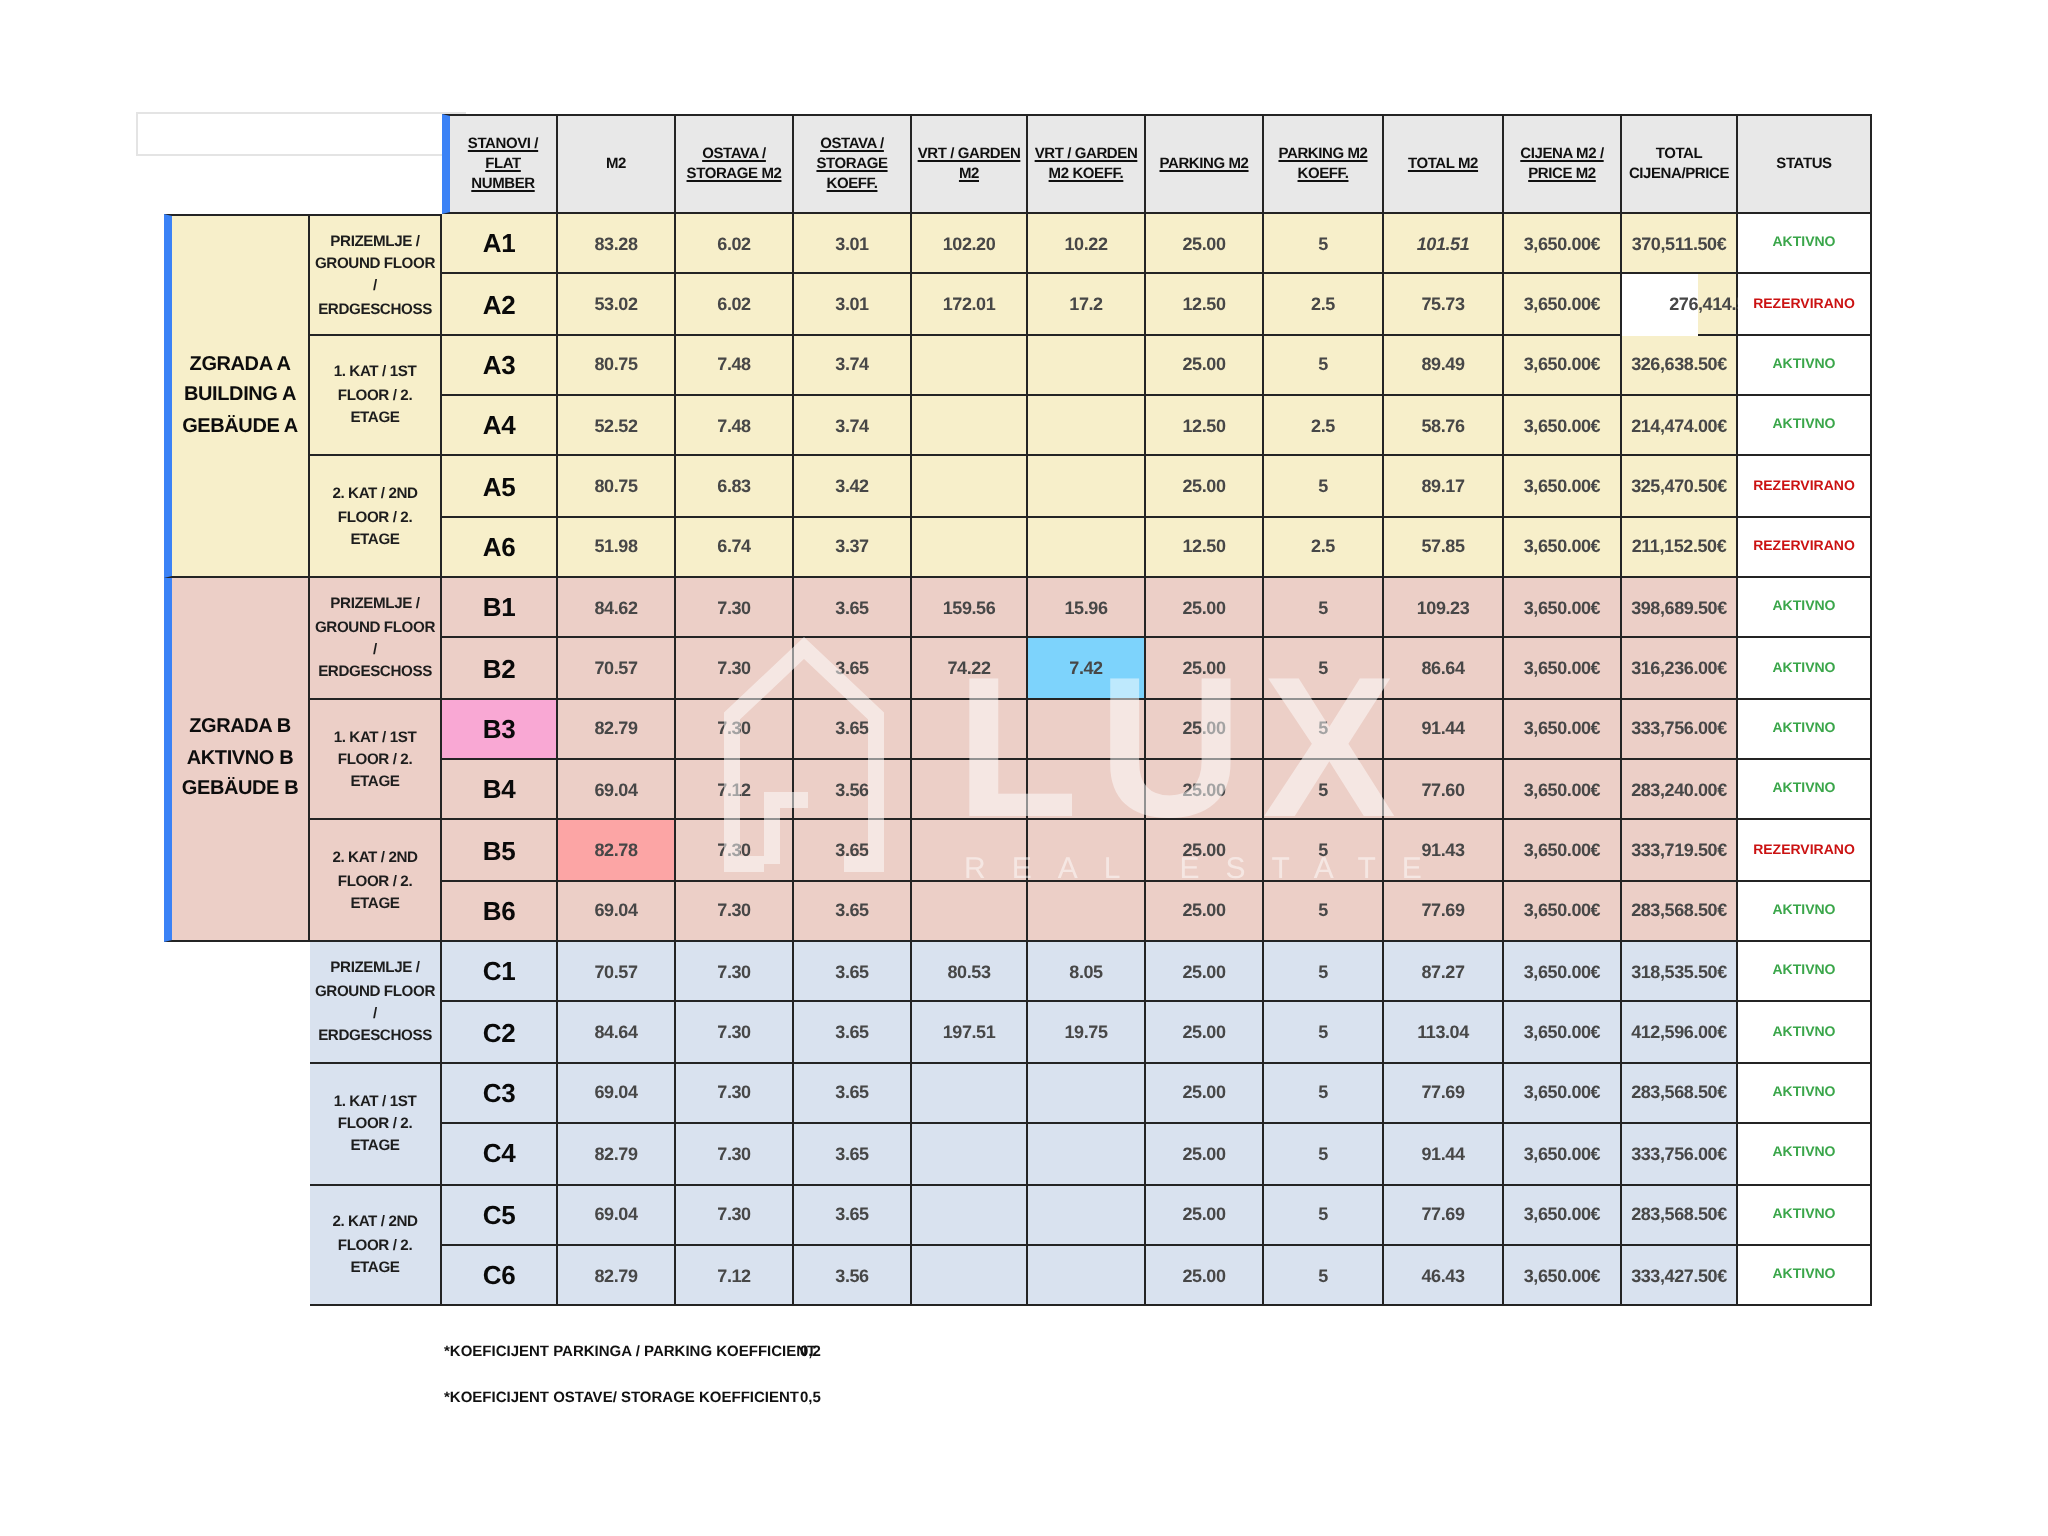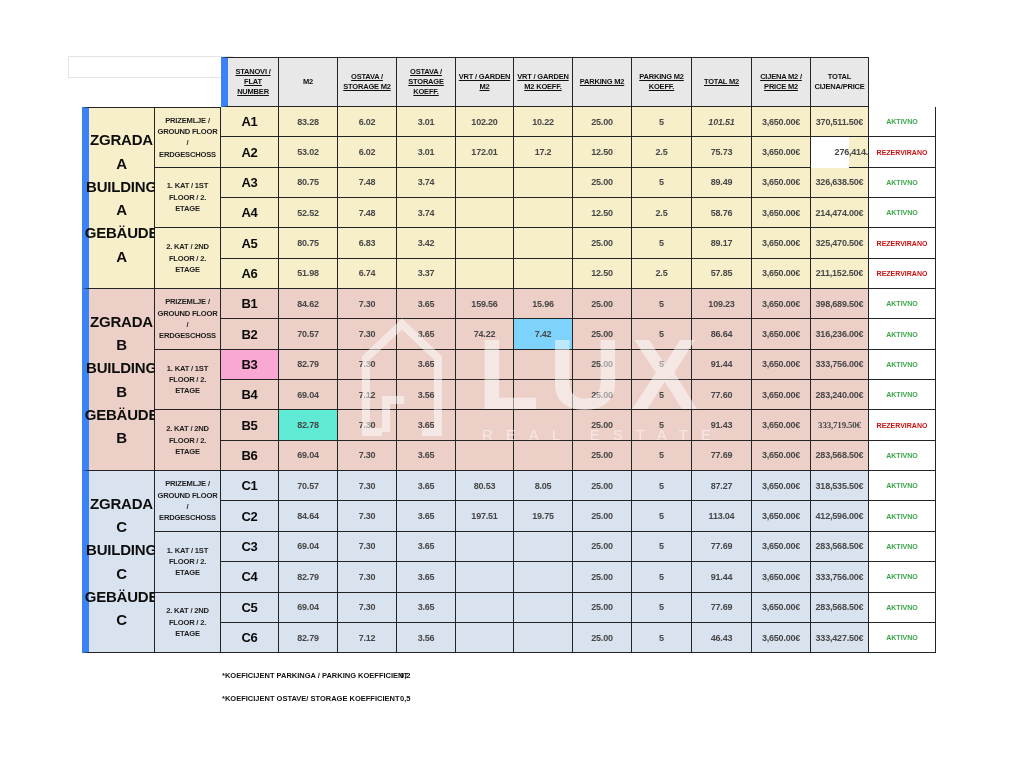--- a/index.html
+++ b/index.html
@@ -11,27 +11,27 @@
 
   
   #grid {
     position:absolute; left:82px; top:57px;
     display:grid;
     grid-template-columns:73px 66px 58px 59px 59px 59px 58px 59px 59px 60px 60px 59px 58px 67px;
     grid-template-rows:50px repeat(18, 30.35px);
     letter-spacing:-0.2px;
   }
   #grid > div { border-right:1px solid #242424; border-bottom:1px solid #242424; display:flex; align-items:center; justify-content:center; text-align:center; }
-  #grid > div.bl { border-left:7px solid #3b82f6; }
+  #grid > div.bl { border-left:4px solid #3b82f6; }
   #grid > div.bt { border-top:1px solid #242424; }
 
   .hcell { background:#e8e8e8; font-size:7.5px; font-weight:800; color:#101010; line-height:1.3; white-space:pre-line; padding:2px; }
   .hcell.u { text-decoration:underline; }
 
-  .bcell { font-size:15px; font-weight:800; color:#0d0d0d; line-height:1.55; white-space:pre-line; }
+  .bcell { font-size:10px; font-weight:800; color:#0d0d0d; line-height:1.55; white-space:pre-line; }
   .fcell { font-size:7.6px; font-weight:700; color:#1d1d1d; line-height:1.5; white-space:pre-line; padding:1px; }
   .flatcell { font-size:13px; font-weight:800; color:#0a0a0a; }
   .dcell { font-size:9px; font-weight:700; color:#474747; }
   .scell { background:#ffffff; font-size:7px; font-weight:800; letter-spacing:0; }
   .scell.ok { color:#3aa64a; }
   .scell.res { color:#cb1212; }
 
   
   #watermark { position:absolute; left:352px; top:314px; display:flex; align-items:flex-start; gap:26px; opacity:0.5; pointer-events:none; color:#ffffff; }
   #wm-text { display:flex; flex-direction:column; }
@@ -65,20 +65,21 @@
       <div class="hcell bt u" style="grid-area: 1 / 8;">VRT / GARDEN
 M2 KOEFF.</div>
       <div class="hcell bt u" style="grid-area: 1 / 9;">PARKING M2</div>
       <div class="hcell bt u" style="grid-area: 1 / 10;">PARKING M2
 KOEFF.</div>
       <div class="hcell bt u" style="grid-area: 1 / 11;">TOTAL M2</div>
       <div class="hcell bt u" style="grid-area: 1 / 12;">CIJENA M2 /
 PRICE M2</div>
       <div class="hcell bt" style="grid-area: 1 / 13;">TOTAL
 CIJENA/PRICE</div>
+      <div class="hcell bt" style="grid-area: 1 / 14;">STATUS</div>
       <div class="bcell bl bt" style="grid-area: 2 / 1 / span 6; background: rgb(247, 239, 202);">ZGRADA A
 BUILDING A
 GEBÄUDE A</div>
       <div class="fcell bt" style="grid-area: 2 / 2 / span 2; background: rgb(247, 239, 202);">PRIZEMLJE /
 GROUND FLOOR /
 ERDGESCHOSS</div>
       <div class="fcell" style="grid-area: 4 / 2 / span 2; background: rgb(247, 239, 202);">1. KAT / 1ST
 FLOOR / 2. ETAGE</div>
       <div class="fcell" style="grid-area: 6 / 2 / span 2; background: rgb(247, 239, 202);">2. KAT / 2ND
 FLOOR / 2. ETAGE</div>
@@ -148,21 +149,21 @@
       <div class="dcell" style="grid-area: 7 / 6; background: rgb(247, 239, 202);">3.37</div>
       <div class="dcell" style="grid-area: 7 / 7; background: rgb(247, 239, 202);"></div>
       <div class="dcell" style="grid-area: 7 / 8; background: rgb(247, 239, 202);"></div>
       <div class="dcell" style="grid-area: 7 / 9; background: rgb(247, 239, 202);">12.50</div>
       <div class="dcell" style="grid-area: 7 / 10; background: rgb(247, 239, 202);">2.5</div>
       <div class="dcell" style="grid-area: 7 / 11; background: rgb(247, 239, 202);">57.85</div>
       <div class="dcell" style="grid-area: 7 / 12; background: rgb(247, 239, 202);">3,650.00€</div>
       <div class="dcell" style="grid-area: 7 / 13; background: rgb(247, 239, 202);">211,152.50€</div>
       <div class="scell res" style="grid-area: 7 / 14; color: rgb(203, 18, 18);">REZERVIRANO</div>
       <div class="bcell bl" style="grid-area: 8 / 1 / span 6; background: rgb(236, 207, 199);">ZGRADA B
-BUILDING B
+AKTIVNO B
 GEBÄUDE B</div>
       <div class="fcell" style="grid-area: 8 / 2 / span 2; background: rgb(236, 207, 199);">PRIZEMLJE /
 GROUND FLOOR /
 ERDGESCHOSS</div>
       <div class="fcell" style="grid-area: 10 / 2 / span 2; background: rgb(236, 207, 199);">1. KAT / 1ST
 FLOOR / 2. ETAGE</div>
       <div class="fcell" style="grid-area: 12 / 2 / span 2; background: rgb(236, 207, 199);">2. KAT / 2ND
 FLOOR / 2. ETAGE</div>
       <div class="flatcell" style="grid-area: 8 / 3; background: rgb(236, 207, 199);">B1</div>
       <div class="dcell" style="grid-area: 8 / 4; background: rgb(236, 207, 199);">84.62</div>
@@ -206,46 +207,43 @@
       <div class="dcell" style="grid-area: 11 / 6; background: rgb(236, 207, 199);">3.56</div>
       <div class="dcell" style="grid-area: 11 / 7; background: rgb(236, 207, 199);"></div>
       <div class="dcell" style="grid-area: 11 / 8; background: rgb(236, 207, 199);"></div>
       <div class="dcell" style="grid-area: 11 / 9; background: rgb(236, 207, 199);">25.00</div>
       <div class="dcell" style="grid-area: 11 / 10; background: rgb(236, 207, 199);">5</div>
       <div class="dcell" style="grid-area: 11 / 11; background: rgb(236, 207, 199);">77.60</div>
       <div class="dcell" style="grid-area: 11 / 12; background: rgb(236, 207, 199);">3,650.00€</div>
       <div class="dcell" style="grid-area: 11 / 13; background: rgb(236, 207, 199);">283,240.00€</div>
       <div class="scell ok" style="grid-area: 11 / 14; color: rgb(58, 166, 74);">AKTIVNO</div>
       <div class="flatcell" style="grid-area: 12 / 3; background: rgb(236, 207, 199);">B5</div>
-      <div class="dcell" style="grid-area: 12 / 4; background: #5eead4;">82.78</div>
+      <div class="dcell" style="grid-area: 12 / 4; background: #fca5a5;">82.78</div>
       <div class="dcell" style="grid-area: 12 / 5; background: rgb(236, 207, 199);">7.30</div>
       <div class="dcell" style="grid-area: 12 / 6; background: rgb(236, 207, 199);">3.65</div>
       <div class="dcell" style="grid-area: 12 / 7; background: rgb(236, 207, 199);"></div>
       <div class="dcell" style="grid-area: 12 / 8; background: rgb(236, 207, 199);"></div>
       <div class="dcell" style="grid-area: 12 / 9; background: rgb(236, 207, 199);">25.00</div>
       <div class="dcell" style="grid-area: 12 / 10; background: rgb(236, 207, 199);">5</div>
       <div class="dcell" style="grid-area: 12 / 11; background: rgb(236, 207, 199);">91.43</div>
       <div class="dcell" style="grid-area: 12 / 12; background: rgb(236, 207, 199);">3,650.00€</div>
-      <div class="dcell" style="grid-area: 12 / 13; background: rgb(236, 207, 199); font-family: Liberation Serif, serif;">333,719.50€</div>
+      <div class="dcell" style="grid-area: 12 / 13; background: rgb(236, 207, 199);">333,719.50€</div>
       <div class="scell res" style="grid-area: 12 / 14; color: rgb(203, 18, 18);">REZERVIRANO</div>
       <div class="flatcell" style="grid-area: 13 / 3; background: rgb(236, 207, 199);">B6</div>
       <div class="dcell" style="grid-area: 13 / 4; background: rgb(236, 207, 199);">69.04</div>
       <div class="dcell" style="grid-area: 13 / 5; background: rgb(236, 207, 199);">7.30</div>
       <div class="dcell" style="grid-area: 13 / 6; background: rgb(236, 207, 199);">3.65</div>
       <div class="dcell" style="grid-area: 13 / 7; background: rgb(236, 207, 199);"></div>
       <div class="dcell" style="grid-area: 13 / 8; background: rgb(236, 207, 199);"></div>
       <div class="dcell" style="grid-area: 13 / 9; background: rgb(236, 207, 199);">25.00</div>
       <div class="dcell" style="grid-area: 13 / 10; background: rgb(236, 207, 199);">5</div>
       <div class="dcell" style="grid-area: 13 / 11; background: rgb(236, 207, 199);">77.69</div>
       <div class="dcell" style="grid-area: 13 / 12; background: rgb(236, 207, 199);">3,650.00€</div>
       <div class="dcell" style="grid-area: 13 / 13; background: rgb(236, 207, 199);">283,568.50€</div>
       <div class="scell ok" style="grid-area: 13 / 14; color: rgb(58, 166, 74);">AKTIVNO</div>
-      <div class="bcell bl" style="grid-area: 14 / 1 / span 6; background: rgb(217, 226, 239);">ZGRADA C
-BUILDING C
-GEBÄUDE C</div>
       <div class="fcell" style="grid-area: 14 / 2 / span 2; background: rgb(217, 226, 239);">PRIZEMLJE /
 GROUND FLOOR /
 ERDGESCHOSS</div>
       <div class="fcell" style="grid-area: 16 / 2 / span 2; background: rgb(217, 226, 239);">1. KAT / 1ST
 FLOOR / 2. ETAGE</div>
       <div class="fcell" style="grid-area: 18 / 2 / span 2; background: rgb(217, 226, 239);">2. KAT / 2ND
 FLOOR / 2. ETAGE</div>
       <div class="flatcell" style="grid-area: 14 / 3; background: rgb(217, 226, 239);">C1</div>
       <div class="dcell" style="grid-area: 14 / 4; background: rgb(217, 226, 239);">70.57</div>
       <div class="dcell" style="grid-area: 14 / 5; background: rgb(217, 226, 239);">7.30</div>

